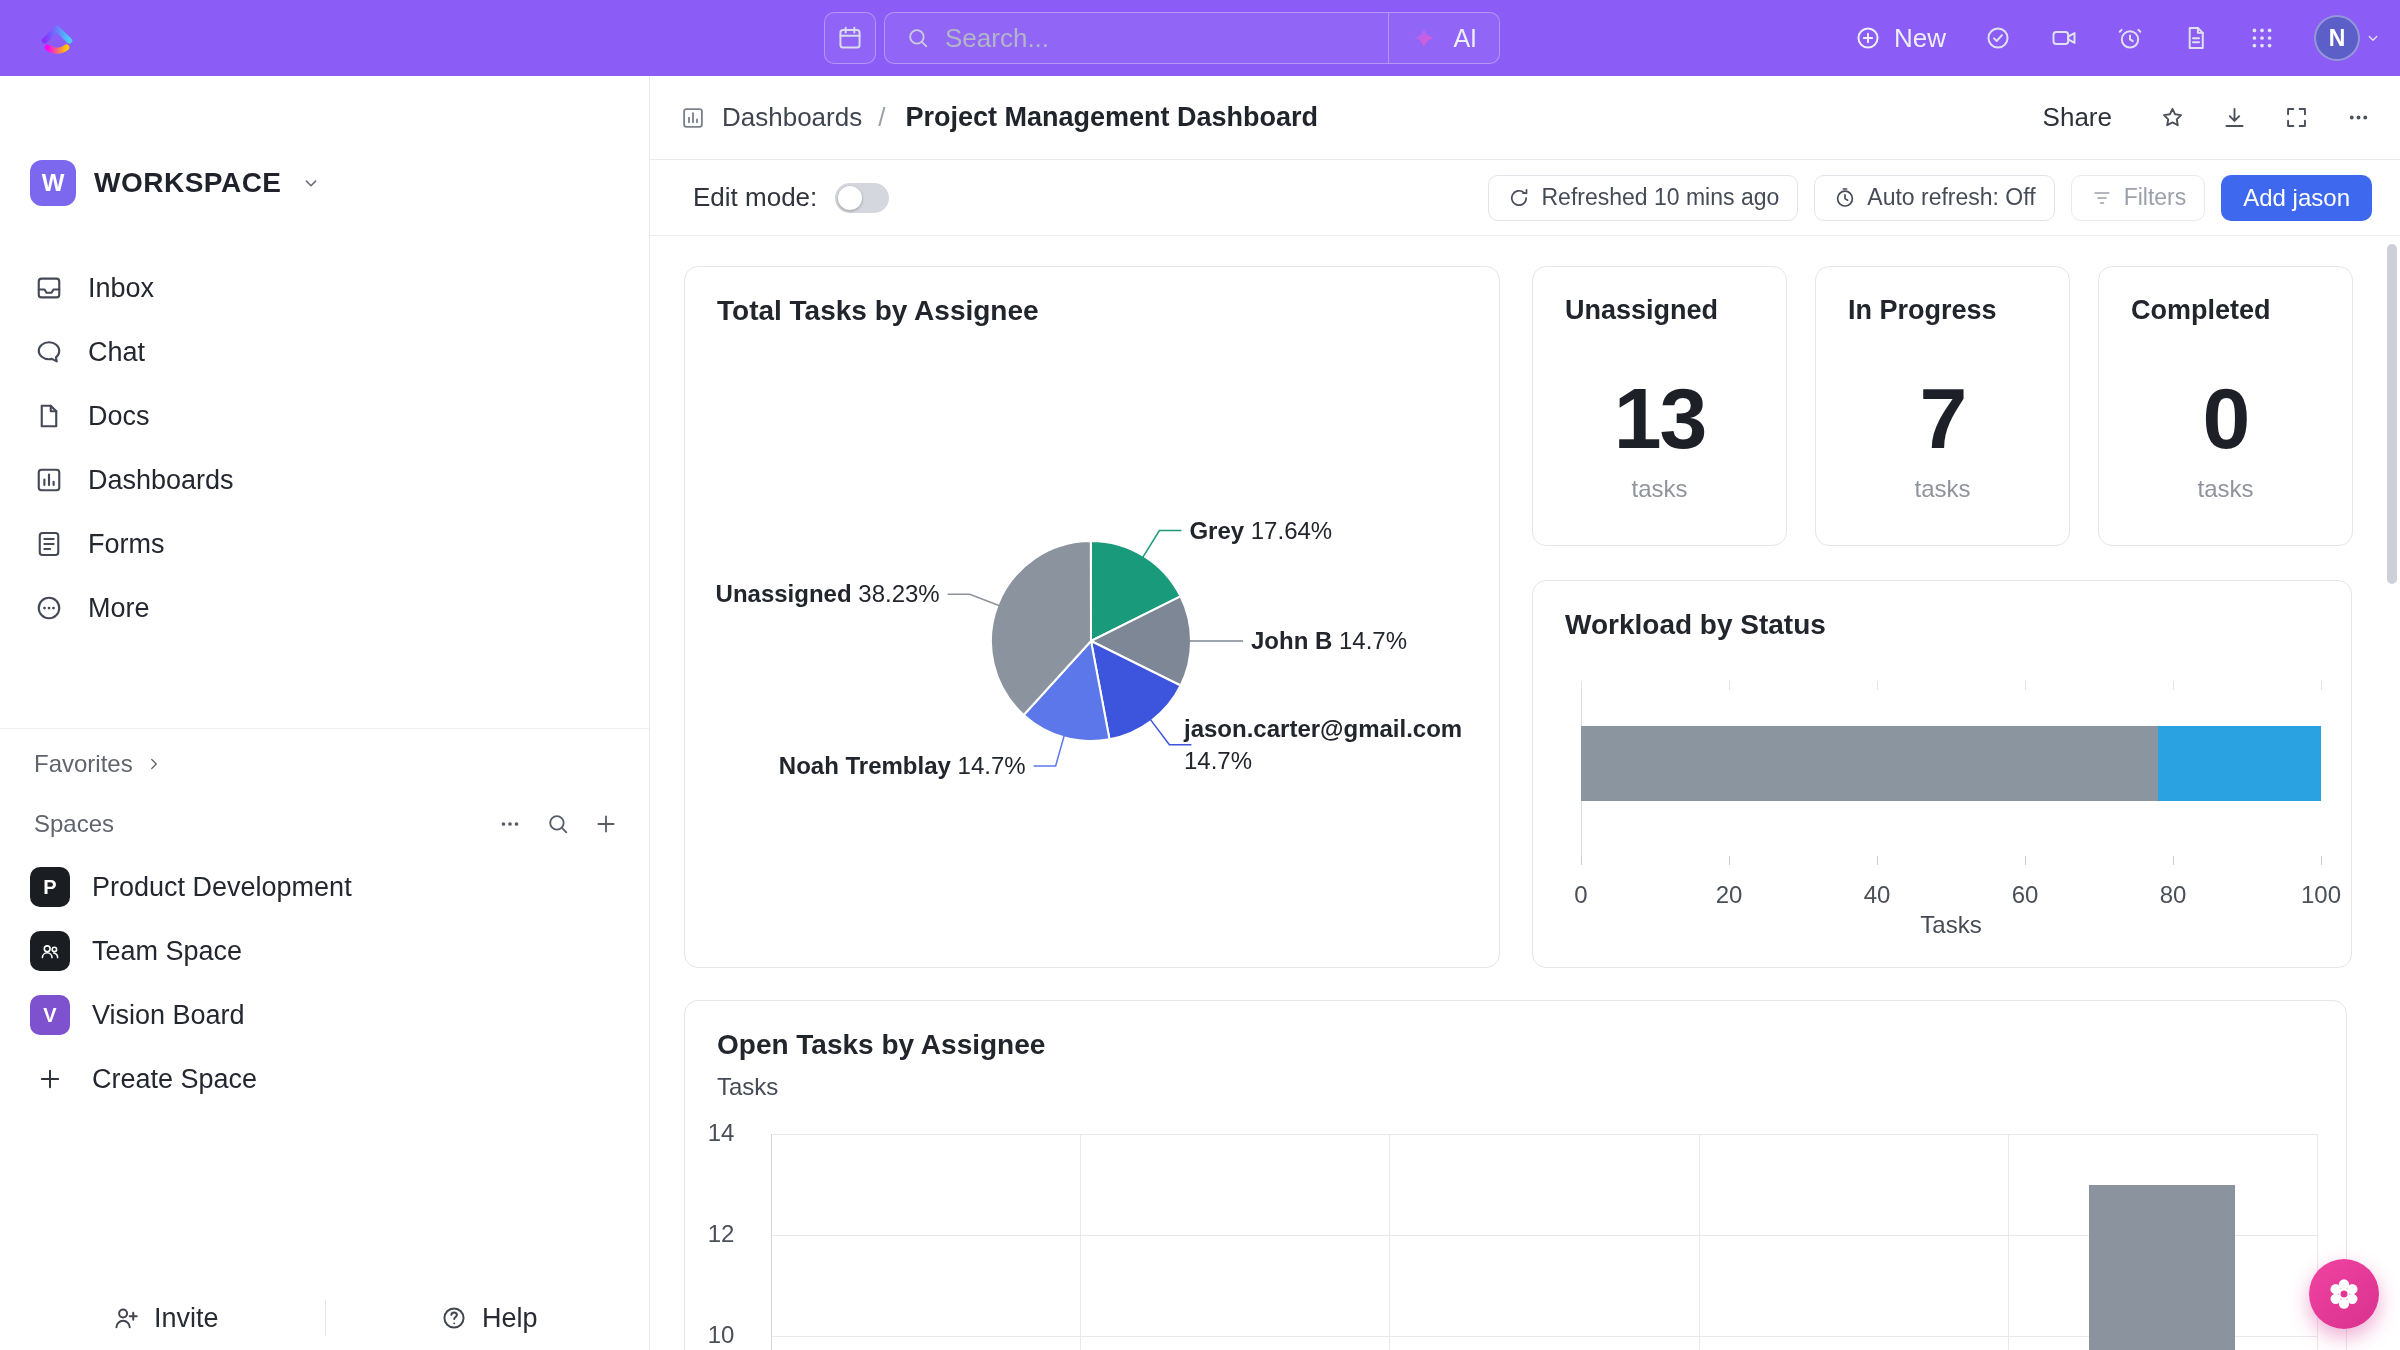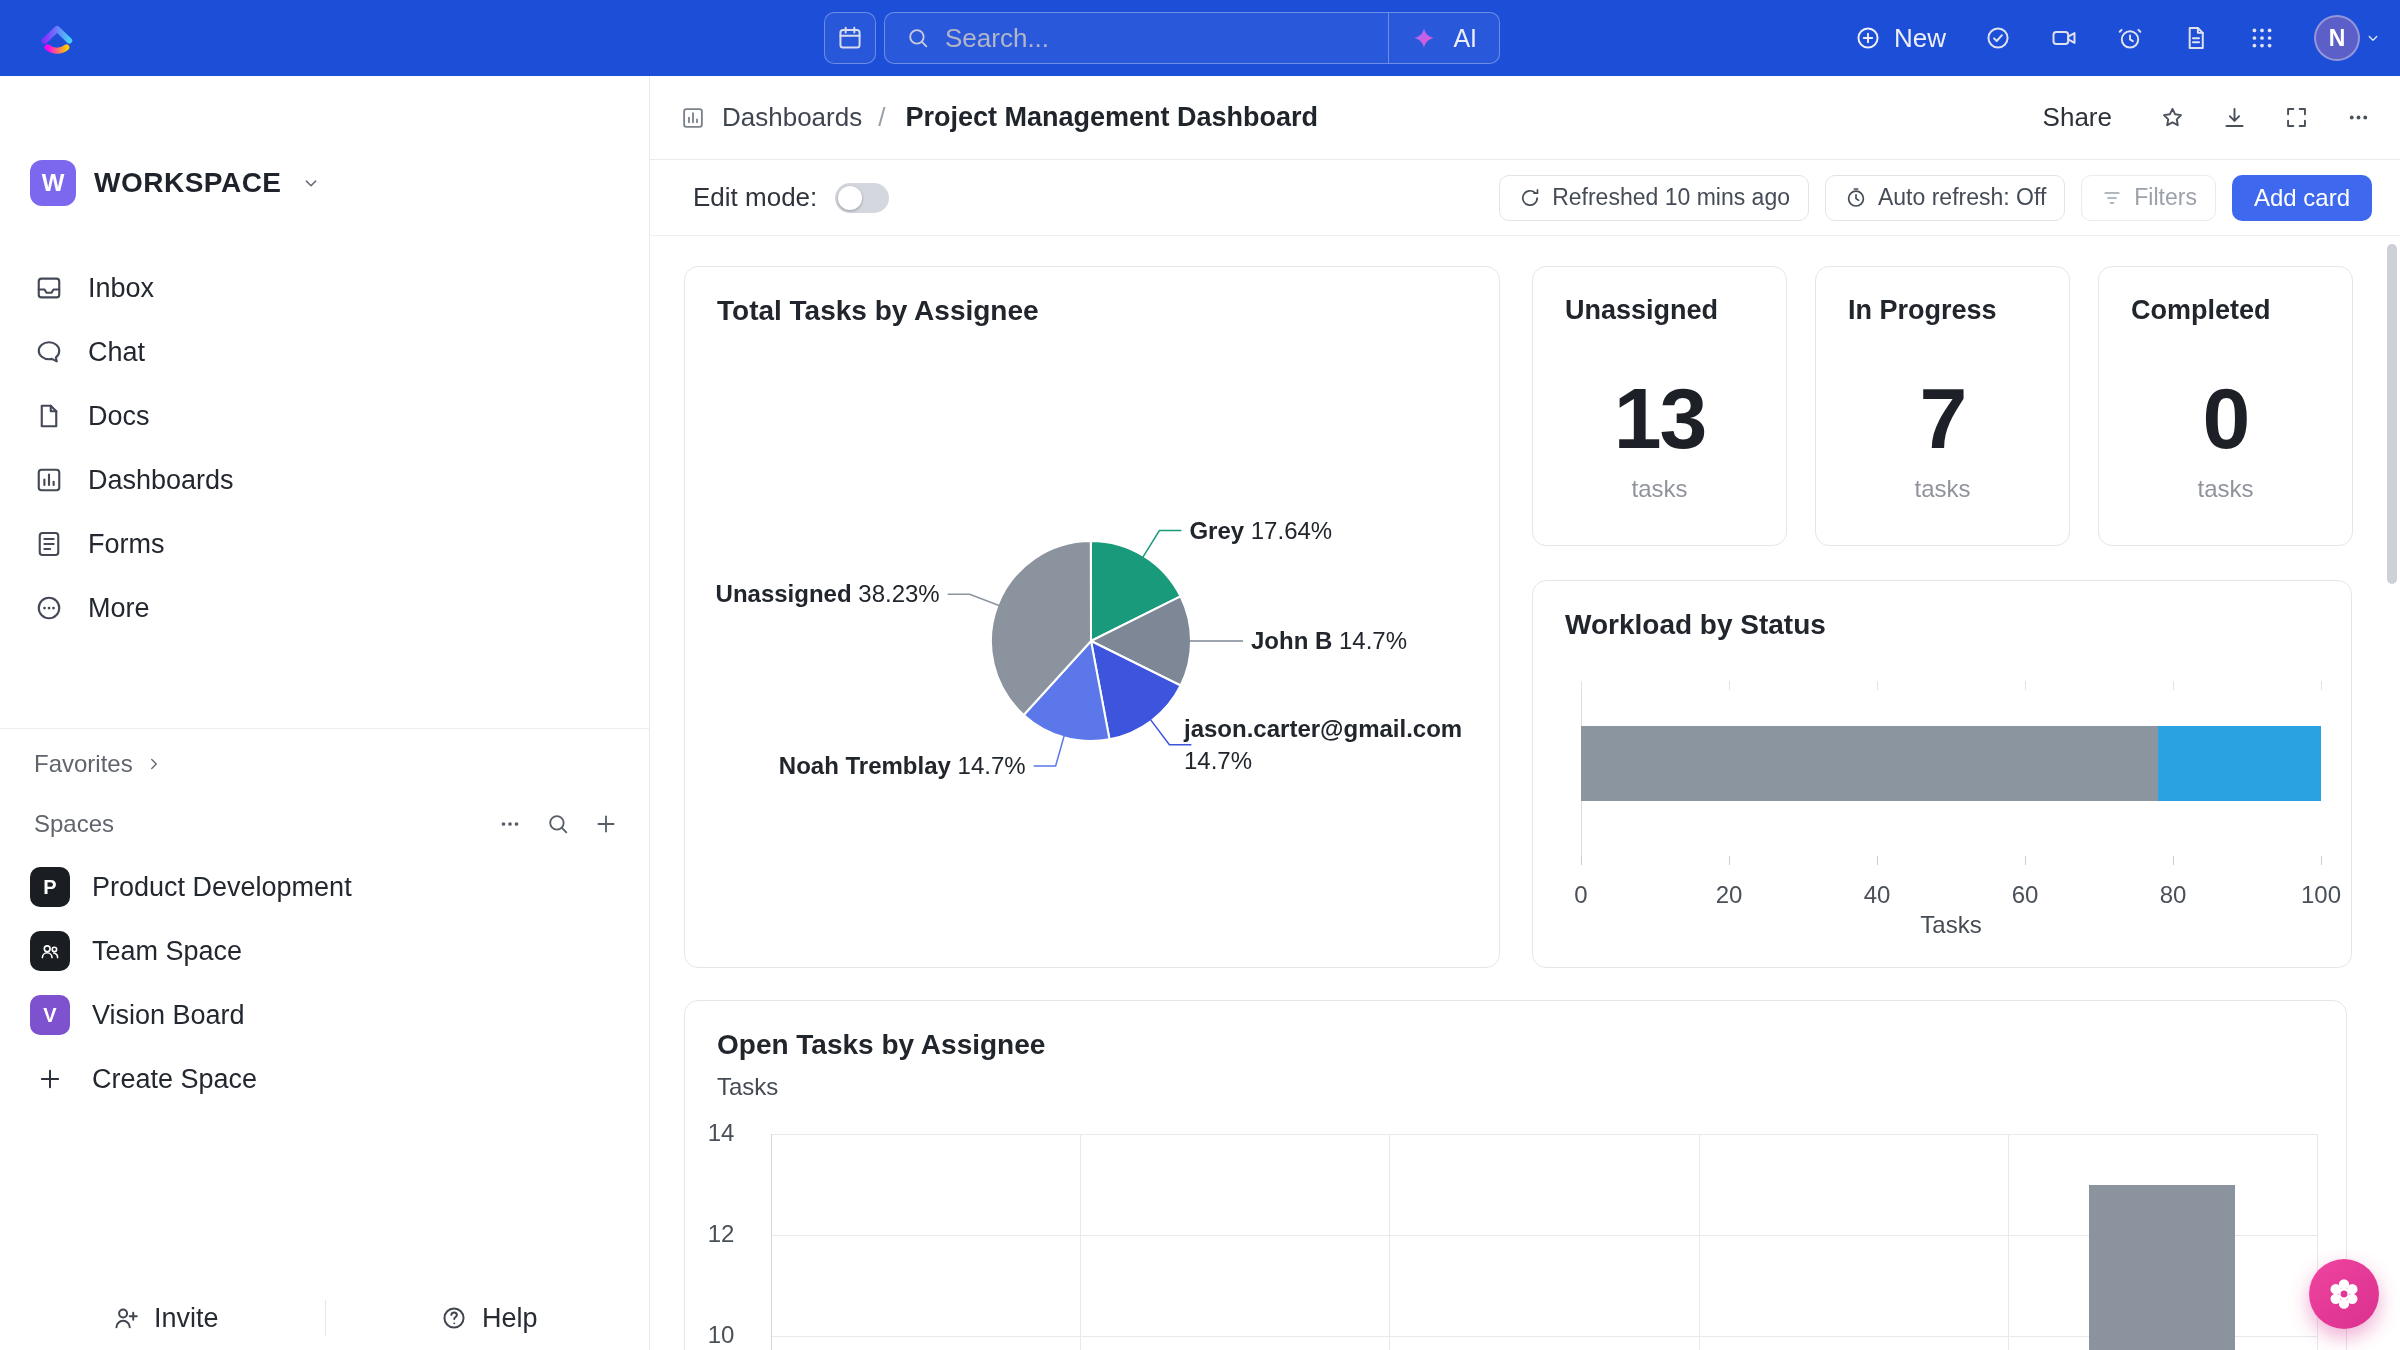--- a/index.html
+++ b/index.html
@@ -2,21 +2,21 @@
 <html><head>
 <meta charset="utf-8">
 <style>
   * { margin:0; padding:0; box-sizing:border-box; }
   html,body { width:2400px; height:1350px; overflow:hidden; background:#fff;
               font-family:"Liberation Sans", sans-serif; position:relative; }
   svg { display:block; }
   .ic { fill:none; stroke:currentColor; stroke-width:1.7; stroke-linecap:round; stroke-linejoin:round; }
 
   
-  .topbar { position:absolute; top:0; left:0; width:2400px; height:76px; background:#1d4ed8; z-index:5; }
+  .topbar { position:absolute; top:0; left:0; width:2400px; height:76px; background:#8b5cf6; z-index:5; }
   .logo { position:absolute; left:36px; top:17px; width:42px; height:42px; cursor:pointer; }
   .tb-cal { position:absolute; left:824px; top:12px; width:52px; height:52px; border-radius:10px;
             border:1px solid rgba(255,255,255,.32); background:rgba(255,255,255,.05); color:#d9dcea;
             display:flex; align-items:center; justify-content:center; cursor:pointer; }
   .tb-search { position:absolute; left:884px; top:12px; width:616px; height:52px; border-radius:10px;
                border:1px solid rgba(255,255,255,.32); background:rgba(255,255,255,.06);
                display:flex; align-items:center; padding-left:20px; color:#c9ccdd; }
   .tb-search input { flex:1; min-width:0; background:transparent; border:none; outline:none;
                      color:#e7e9f4; font-size:26px; margin-left:14px; font-family:inherit; }
   .tb-search input::placeholder { color:#b2b5c8; }
@@ -437,21 +437,21 @@
             <path d="M12 8.8v3.8l2.6 1.6M10.4 3h3.2"></path>
           </svg>
         <span>Auto refresh: Off</span>
       </button>
       <button class="pill muted">
         <svg class="ic" viewBox="0 0 24 24" width="24" height="24">
           <path d="M5.2 7h13.6M8 12h8M10.6 17h2.8"></path>
           </svg>
         <span>Filters</span>
       </button>
-      <button class="addcard">Add card</button>
+      <button class="addcard">Add jason</button>
     </div>
   </div>
 
   <div class="content">
 
     <section class="card" id="pie-card">
       <h3 class="card-title">Total Tasks by Assignee</h3>
       <div id="pie-host">
           <svg width="816" height="702" style="position:absolute;left:0;top:0">
             <path d="M 406 374 L 406.0 274.0 A 100 100 0 0 1 495.5 329.4 Z" fill="#189a7b" stroke="#fff" stroke-width="2"></path>

